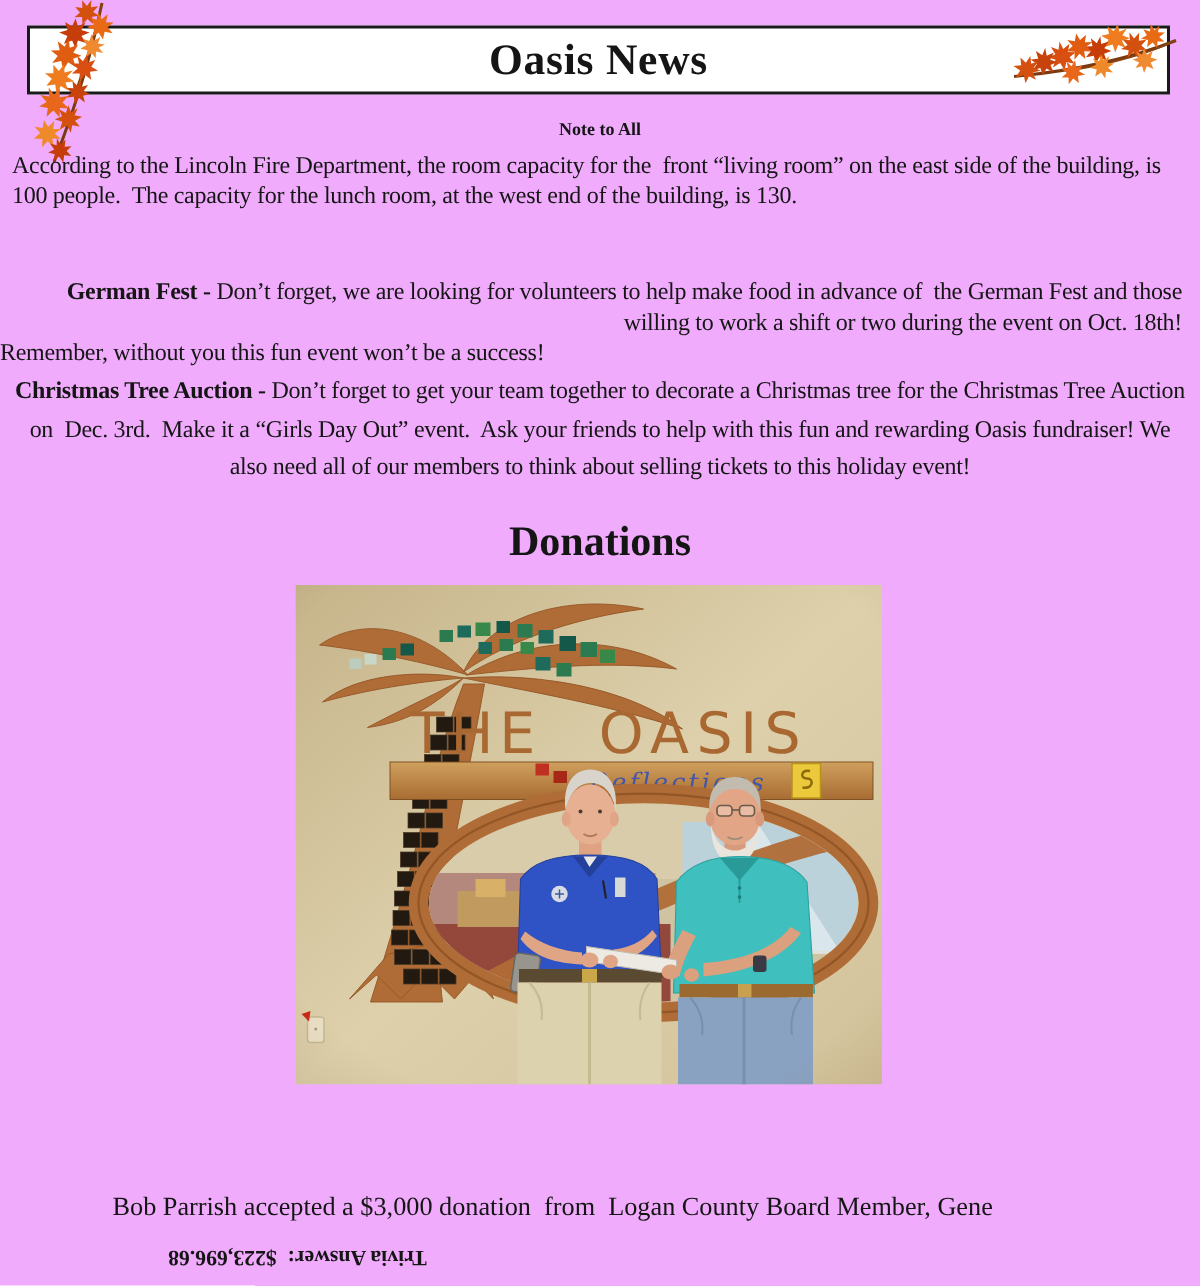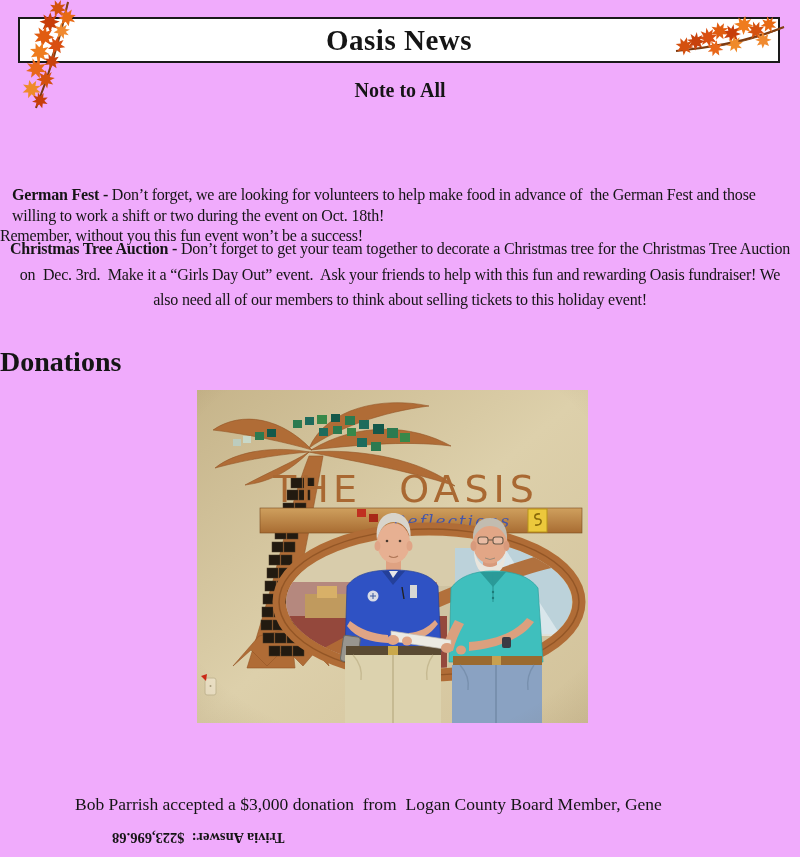--- a/index.html
+++ b/index.html
@@ -2,28 +2,28 @@
 <html><head>
 <meta charset="utf-8">
 <style>
   html,body{margin:0;padding:0;background:#ffffff;}
   #page{position:relative;width:800px;height:857px;background:#f0abfc;overflow:hidden;
         font-family:"Liberation Serif",serif;color:#151515;}
   .header-box{position:absolute;left:18px;top:17px;width:758px;height:42px;
         border:2.5px solid #1a1a1a;display:flex;align-items:center;justify-content:center;background:#fff;}
   .page-title{font-size:29px;font-weight:bold;letter-spacing:.5px;}
   .leaves{position:absolute;pointer-events:none;}
-  .sec-heading{position:absolute;width:100%;text-align:center;font-weight:bold;font-size:20px;}
+  .sec-heading{position:absolute;width:100%;text-align:center;font-weight:bold;font-size:12px;}
   .body-text{font-size:16px;letter-spacing:-0.2px;line-height:1.25;white-space:pre-wrap;}
   .p-note{position:absolute;top:101px;left:8px;width:784px;text-align:left;}
-  .p-german{position:absolute;top:184px;left:12px;width:776px;text-align:left;line-height:1.32;}
+  .p-german{position:absolute;top:184px;left:12px;width:776px;text-align:right;line-height:1.32;}
   .p-remember{position:absolute;top:226px;left:0;width:100%;text-align:left;}
-  .p-christmas{position:absolute;top:236px;left:6px;width:788px;text-align:center;line-height:1.6;}
+  .p-christmas{position:absolute;top:248px;left:6px;width:788px;text-align:center;line-height:1.6;}
   .bold{font-weight:bold;}
-  .h-donations{position:absolute;top:346px;width:100%;text-align:left;font-weight:bold;font-size:28px;}
+  .h-donations{position:absolute;top:346px;width:100%;text-align:center;font-weight:bold;font-size:28px;}
   .photo{position:absolute;left:197px;top:390px;width:391px;height:333px;}
   .caption{position:absolute;left:75px;top:749px;width:610px;font-size:17.5px;line-height:22px;white-space:pre-wrap;}
   .trivia{position:absolute;left:112px;top:829px;font-size:14.5px;font-weight:bold;
         transform:rotate(180deg);white-space:pre;}
 </style>
 </head>
 <body>
 
 <div id="page">
 
@@ -68,20 +68,21 @@
       <use href="#leafshape" fill="#e05c10" transform="translate(52,18) rotate(70) translate(-10,-10)"></use>
       <use href="#leafshape" fill="#d94f12" transform="translate(40,24) rotate(-10) scale(1.05) translate(-10,-10)"></use>
       <use href="#leafshape" fill="#ef8a2a" transform="translate(67,31) rotate(35) scale(0.9) translate(-10,-10)"></use>
       <use href="#leafshape" fill="#c8420c" transform="translate(28,28) rotate(5) translate(-10,-10)"></use>
       <use href="#leafshape" fill="#e8671a" transform="translate(47,35) rotate(-30) scale(0.9) translate(-10,-10)"></use>
       <use href="#leafshape" fill="#d4500f" transform="translate(17,33) rotate(55) translate(-10,-10)"></use>
     </g>
   </svg>
 
   <div class="sec-heading" style="top:79px">Note to All</div>
+  <div class="body-text p-note">According to the Lincoln Fire Department, the room capacity for the  front “living room” on the east side of the building, is 100 people.  The capacity for the lunch room, at the west end of the building, is 130.</div>
 
   <div class="body-text p-german"><span class="bold">German Fest - </span><span>Don’t forget, we are looking for volunteers to help make food in advance of  the German Fest and those willing to work a shift or two during the event on Oct. 18th!</span></div>
   <div class="body-text p-remember">Remember, without you this fun event won’t be a success!</div>
   <div class="body-text p-christmas"><span class="bold">Christmas Tree Auction - </span><span>Don’t forget to get your team together to decorate a Christmas tree for the Christmas Tree Auction on  Dec. 3rd.  Make it a “Girls Day Out” event.  Ask your friends to help with this fun and rewarding Oasis fundraiser! We also need all of our members to think about selling tickets to this holiday event!</span></div>
 
   <div class="h-donations">Donations</div>
 
   <svg class="photo" viewBox="0 0 391 333" role="img">
     <defs>
       <linearGradient id="wallg" x1="0" y1="0" x2="1" y2="1">

